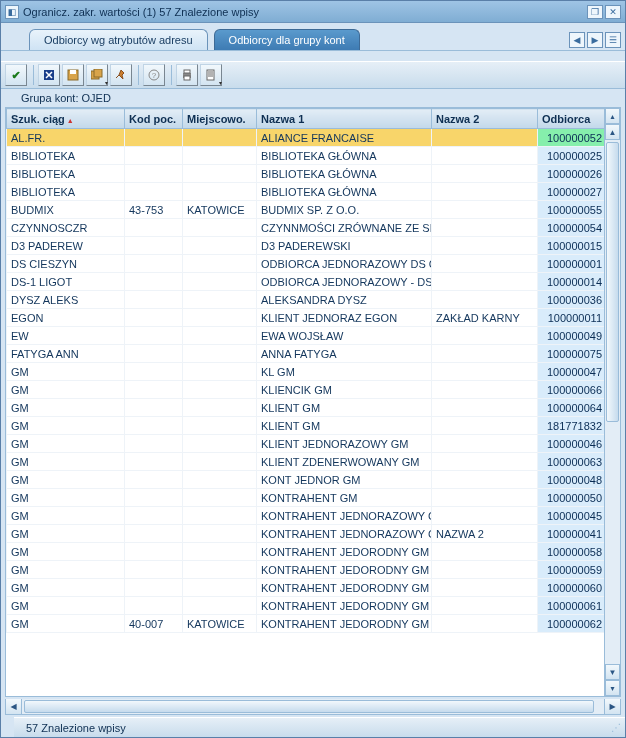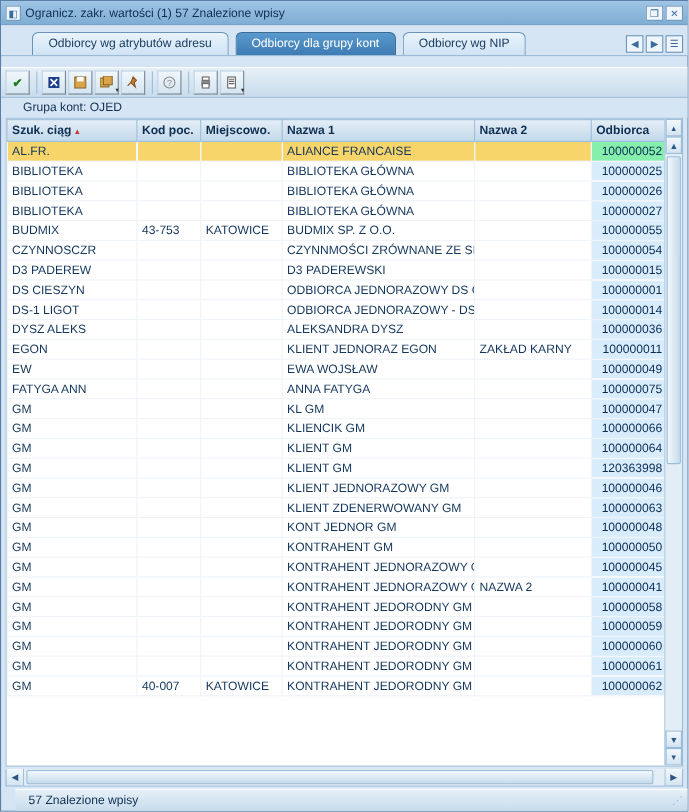--- a/index.html
+++ b/index.html
@@ -53,21 +53,20 @@
     <div class="ticon">◧</div>
     <div class="title">Ogranicz. zakr. wartości (1)   57 Znalezione wpisy</div>
     <div class="wbtn">❐</div>
     <div class="wbtn">✕</div>
   </div>
 
   <div class="tabbar">
     <div class="spacer"></div>
     <div class="tab">Odbiorcy wg atrybutów adresu</div>
     <div class="tab active">Odbiorcy dla grupy kont</div>
-    <div class="tab">Odbiorcy wg NIP</div>
     <div class="tabnav">
       <div class="navbtn">◀</div>
       <div class="navbtn">▶</div>
       <div class="navbtn">☰</div>
     </div>
   </div>
 
   <div class="toolbar">
     <div class="tbtn green">✔</div>
     <div class="sep"></div>
@@ -270,21 +269,21 @@
               <td>KLIENT GM</td>
               <td></td>
               <td class="num">100000064</td>
             </tr>
             <tr>
               <td>GM</td>
               <td></td>
               <td></td>
               <td>KLIENT GM</td>
               <td></td>
-              <td class="num">120363998</td>
+              <td class="num">181771832</td>
             </tr>
             <tr>
               <td>GM</td>
               <td></td>
               <td></td>
               <td>KLIENT JEDNORAZOWY GM</td>
               <td></td>
               <td class="num">100000046</td>
             </tr>
             <tr>

